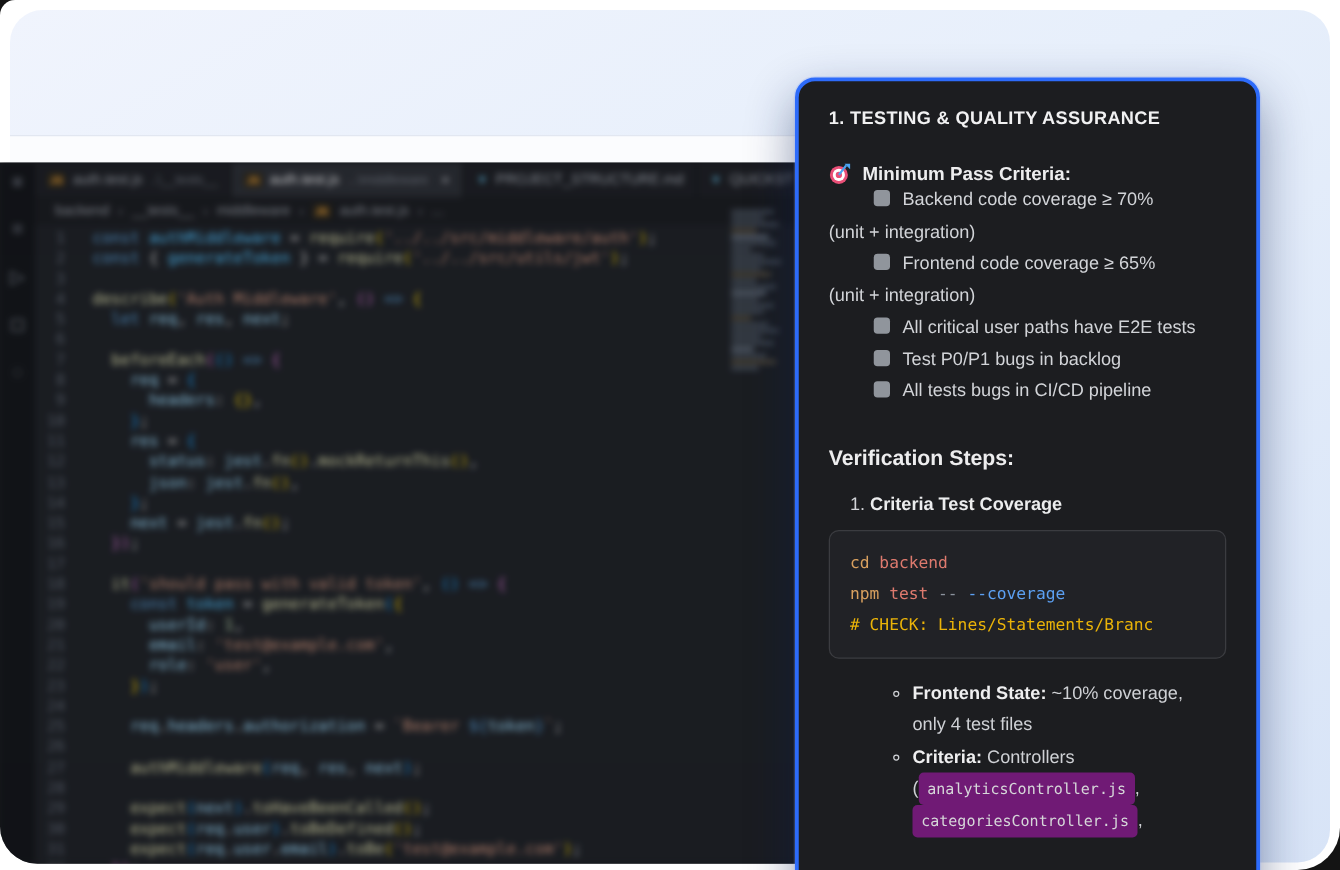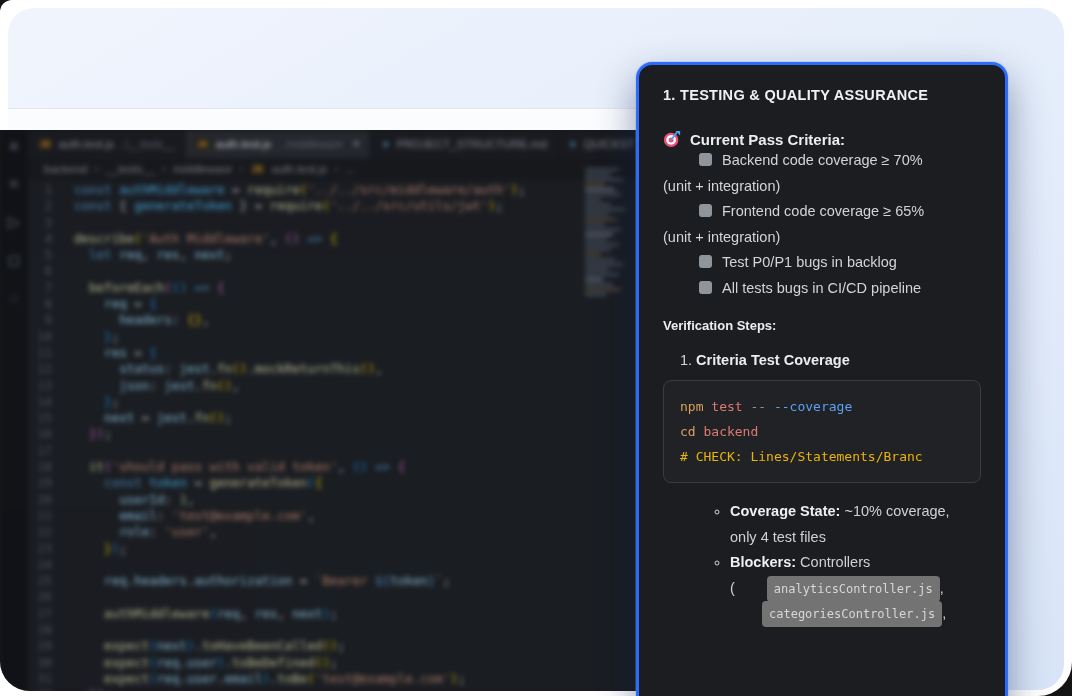--- a/index.html
+++ b/index.html
@@ -61,33 +61,33 @@
            background:#1c1d20; border:3px solid var(--accent,#2d6bfa); border-radius:16px;
            box-shadow:0 0 0 1px rgba(130,165,255,.25), 0 16px 38px rgba(12,28,80,.45);
            padding:22px 24px; color:#d2d4d8; overflow:hidden; }
   .panel-title { font-size:14.5px; font-weight:800; letter-spacing:.3px; color:#f1f1f2; }
   .panel-h3 { margin-top:27px; font-size:15px; font-weight:700; color:#ededee;
               display:flex; align-items:center; gap:9px; }
   .checklist { font-size:14.5px; }
   .check-item { line-height:25.5px; text-indent:36px; white-space:pre-line; color:#d2d4d8; }
   .checkbox { display:inline-block; width:13px; height:13px; background:#90959c; border-radius:3px;
               margin-right:10px; vertical-align:-1px; }
-  .verification { margin-top:17px; font-size:13px; font-weight:700; color:#ededee; }
+  .verification { margin-top:30px; font-size:17px; font-weight:700; color:#ededee; }
   .steps { margin-top:16px; padding-left:17px; font-size:14.5px; line-height:22px; color:#d2d4d8; }
   .steps .step-label { font-weight:700; color:#ecedee; margin-left:4px; }
   .code-block { margin-top:9px; background:#212226; border:1px solid #3b3c40; border-radius:8px;
                 padding:13px 16px; font:13px/25px "DejaVu Sans Mono", monospace;
                 white-space:nowrap; overflow:hidden; }
   .tok-cmd{color:#d8a05f}.tok-arg{color:#de7a6e}.tok-dim{color:#8b929c}.tok-flag{color:#5ca0f2}.tok-cm{color:#eab308}
   .notes { margin-top:16px; padding-left:67px; list-style:circle; font-size:14.5px; }
   .notes li { line-height:25.5px; white-space:pre-line; color:#cfd1d5; }
   .notes li::marker { color:#cfd1d5; }
   .notes strong { color:#efeff0; }
-  .chip { font:12px "DejaVu Sans Mono", monospace; background:#737373; color:#d6d7d9;
-          padding:6px 7px; border-radius:4px; white-space:nowrap;margin-left:32px; }
+  .chip { font:12px "DejaVu Sans Mono", monospace; background:#701a75; color:#d6d7d9;
+          padding:6px 7px; border-radius:4px; white-space:nowrap; }
   .target-icon { flex:0 0 auto; }
 </style>
 </head>
 <body>
 
 <div class="stage">
   <div class="page">
     <div class="app-card">
       <div class="white-zone"></div>
     </div>
@@ -210,46 +210,47 @@
       <div class="panel-title">1. TESTING &amp; QUALITY ASSURANCE</div>
 
       <div class="panel-h3">
         <svg class="target-icon" width="18" height="18" viewBox="0 0 20 20">
           <circle cx="9" cy="11" r="8" fill="#e94f77"></circle>
           <circle cx="9" cy="11" r="5.4" fill="#ffffff"></circle>
           <circle cx="9" cy="11" r="2.8" fill="#e94f77"></circle>
           <line x1="15.5" y1="2.5" x2="9" y2="11" stroke="#4aa3f0" stroke-width="2"></line>
           <path d="M14 1 L19 1 L19 6 Z" fill="#4aa3f0"></path>
         </svg>
-        <span>Current Pass Criteria:</span>
+        <span>Minimum Pass Criteria:</span>
       </div>
 
       <div class="checklist" id="checklist">
           <div class="check-item"><span class="checkbox"></span><span>Backend code coverage ≥ 70%
 (unit + integration)</span></div>
           <div class="check-item"><span class="checkbox"></span><span>Frontend code coverage ≥ 65%
 (unit + integration)</span></div>
+          <div class="check-item"><span class="checkbox"></span><span>All critical user paths have E2E tests</span></div>
           <div class="check-item"><span class="checkbox"></span><span>Test P0/P1 bugs in backlog</span></div>
           <div class="check-item"><span class="checkbox"></span><span>All tests bugs in CI/CD pipeline</span></div>
         </div>
 
       <div class="verification">Verification Steps:</div>
 
       <ol class="steps" id="steps" style="list-style:none;">
           <li><span>1.</span><span class="step-label">Criteria Test Coverage</span></li>
         </ol>
 
       <div class="code-block" id="panel-code">
+          <div><span class="tok-cmd">cd</span><span class="tok-pl"> </span><span class="tok-arg">backend</span></div>
           <div><span class="tok-cmd">npm</span><span class="tok-pl"> </span><span class="tok-arg">test</span><span class="tok-dim"> -- </span><span class="tok-flag">--coverage</span></div>
-          <div><span class="tok-cmd">cd</span><span class="tok-pl"> </span><span class="tok-arg">backend</span></div>
           <div><span class="tok-cm"># CHECK: Lines/Statements/Branc</span></div>
         </div>
 
       <ul class="notes" id="notes">
-          <li><strong>Coverage State:</strong> ~10% coverage,
+          <li><strong>Frontend State:</strong> ~10% coverage,
 only 4 test files</li>
-          <li><strong>Blockers:</strong> Controllers
+          <li><strong>Criteria:</strong> Controllers
 (<span class="chip">analyticsController.js</span>,
 <span class="chip">categoriesController.js</span>,</li>
         </ul>
     </div>
   </div>
 </div>
 
 </body></html>

